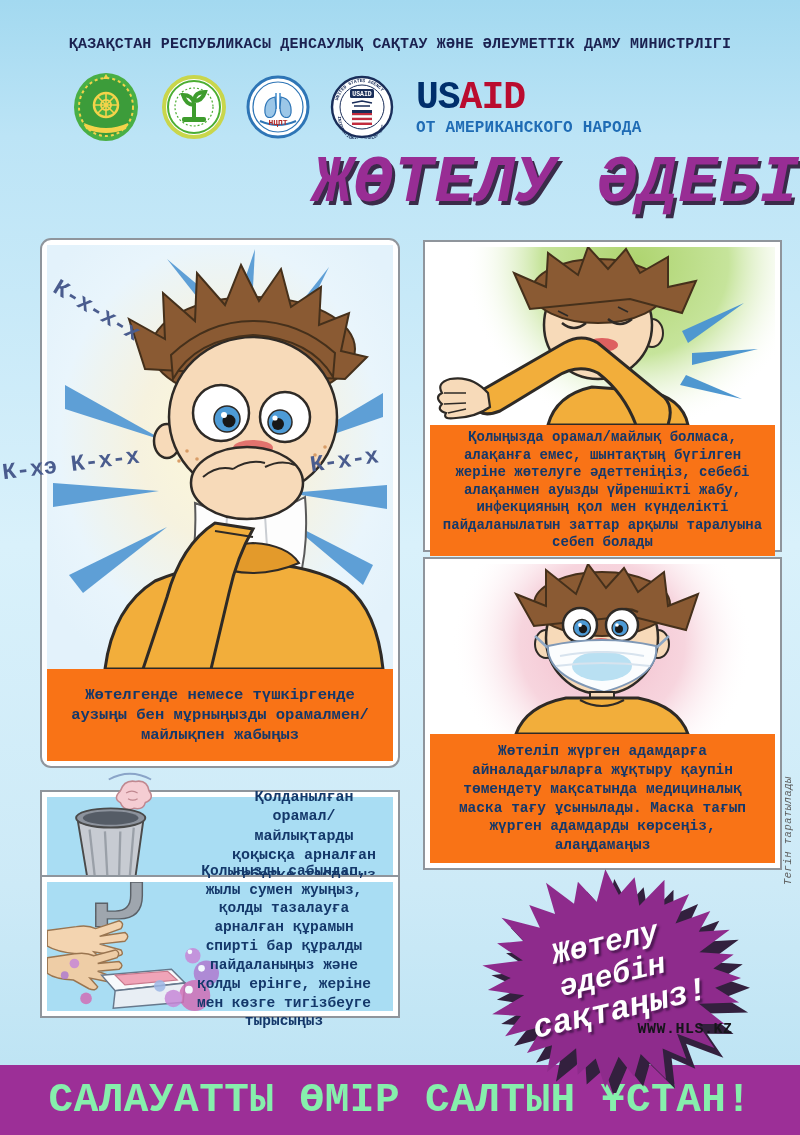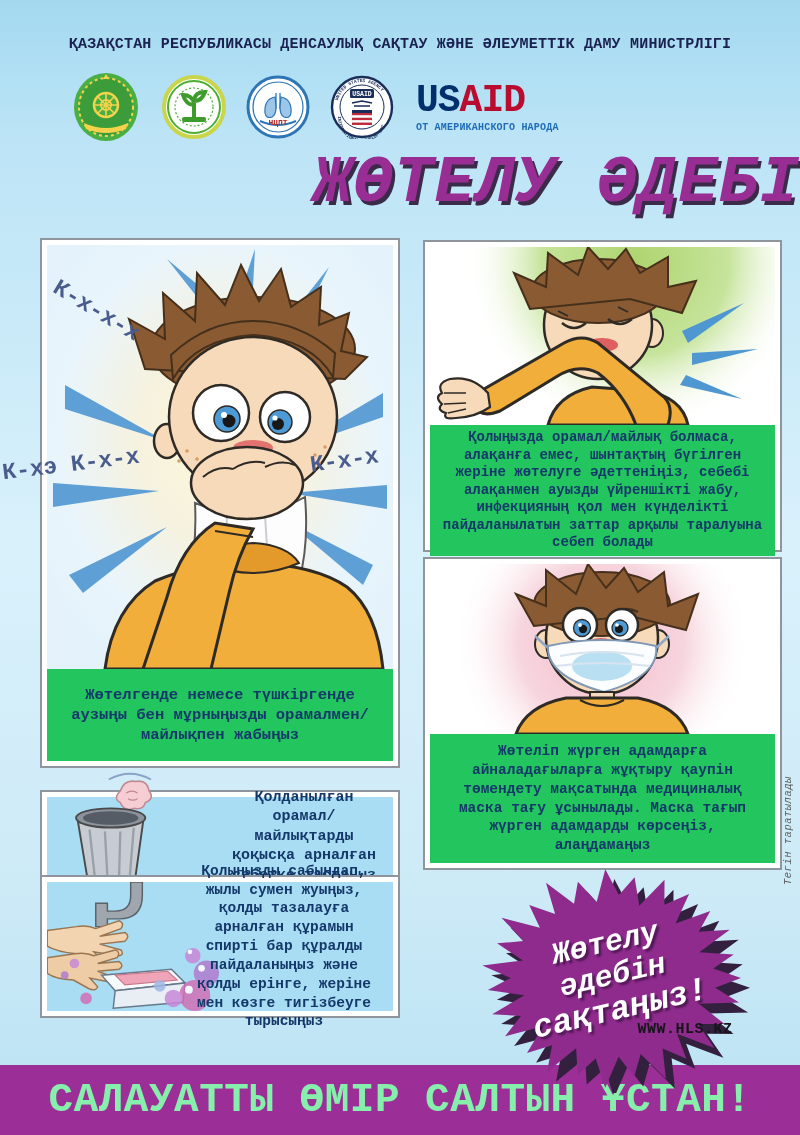--- a/index.html
+++ b/index.html
@@ -9,33 +9,33 @@
     font-family:Liberation Mono, monospace;
   }
   .ministry{
     position:absolute;top:36px;left:0;width:100%;text-align:center;
     font-size:15px;font-weight:bold;color:#1B2150;letter-spacing:.2px;
   }
   .logos{position:absolute;top:70px;left:70px;height:74px;display:flex;align-items:center;gap:20px;}
   .logos svg{display:block;}
   .usaid-word{display:flex;flex-direction:column;line-height:1;margin-left:2px;}
   .usaid-word .mark{font-size:38px;font-weight:bold;letter-spacing:-1px;}
-  .usaid-word .tagline{font-size:10px;font-weight:bold;color:#1F6CB5;margin-top:3px;letter-spacing:.2px;}
+  .usaid-word .tagline{font-size:16px;font-weight:bold;color:#1F6CB5;margin-top:3px;letter-spacing:.2px;}
   .big-title{
     position:absolute;top:146px;left:0;width:100%;text-align:right;
     font-size:66px;font-weight:800;font-style:italic;color:#982D94;
     text-shadow:3px 4px 0 #3A2B49;letter-spacing:1px;
   }
   .panel{
     position:absolute;background:#fff;border:2px solid #8F959C;
     padding:5px;box-sizing:border-box;display:flex;flex-direction:column;
   }
   .illu{position:relative;overflow:hidden;flex:0 0 auto;}
   .caption{
-    background:#22c55e;color:#14386A;font-weight:bold;text-align:center;
+    background:#f97316;color:#14386A;font-weight:bold;text-align:center;
     flex:1;display:flex;align-items:center;justify-content:center;
     padding:4px 12px;box-sizing:border-box;
   }
   .blue-inner{position:relative;flex:1;background:#A9DDF3;overflow:visible;}
   .sfx{
     position:absolute;color:#4A5C8E;font-weight:bold;font-size:23px;
     display:inline-block;z-index:6;white-space:nowrap;
   }
   .badge-star{position:absolute;left:473px;top:863px;width:280px;height:230px;z-index:30;}
   .badge-text{
@@ -132,21 +132,21 @@
       <div class="tagline">ОТ АМЕРИКАНСКОГО НАРОДА</div>
     </div>
   </div>
 
   <div class="big-title">ЖӨТЕЛУ ӘДЕБІ</div>
 
   <span class="sfx" style="left:48px;top:298px;transform:rotate(31deg);">К-х-х-х</span>
   <span class="sfx" style="left:2px;top:452px;transform:rotate(-7deg);">К-хэ К-х-х</span>
   <span class="sfx" style="left:310px;top:448px;transform:rotate(-8deg);">К-х-х</span>
 
-  <div class="panel" style="left:40px;top:238px;width:360px;height:530px;">
+  <div class="panel" style="left:40px;top:238px;width:360px;height:530px;border-radius:11px;">
     <div class="illu" style="height:424px;">
       <svg width="346" height="424" viewBox="0 0 346 424">
         <defs>
           <radialGradient id="glowG" cx="50%" cy="46%" r="62%">
             <stop offset="0%" stop-color="#FDF8D8"></stop>
             <stop offset="38%" stop-color="#F6F2DF"></stop>
             <stop offset="75%" stop-color="#E9F5FC"></stop>
             <stop offset="100%" stop-color="#E3F2FB"></stop>
           </radialGradient>
         </defs>

